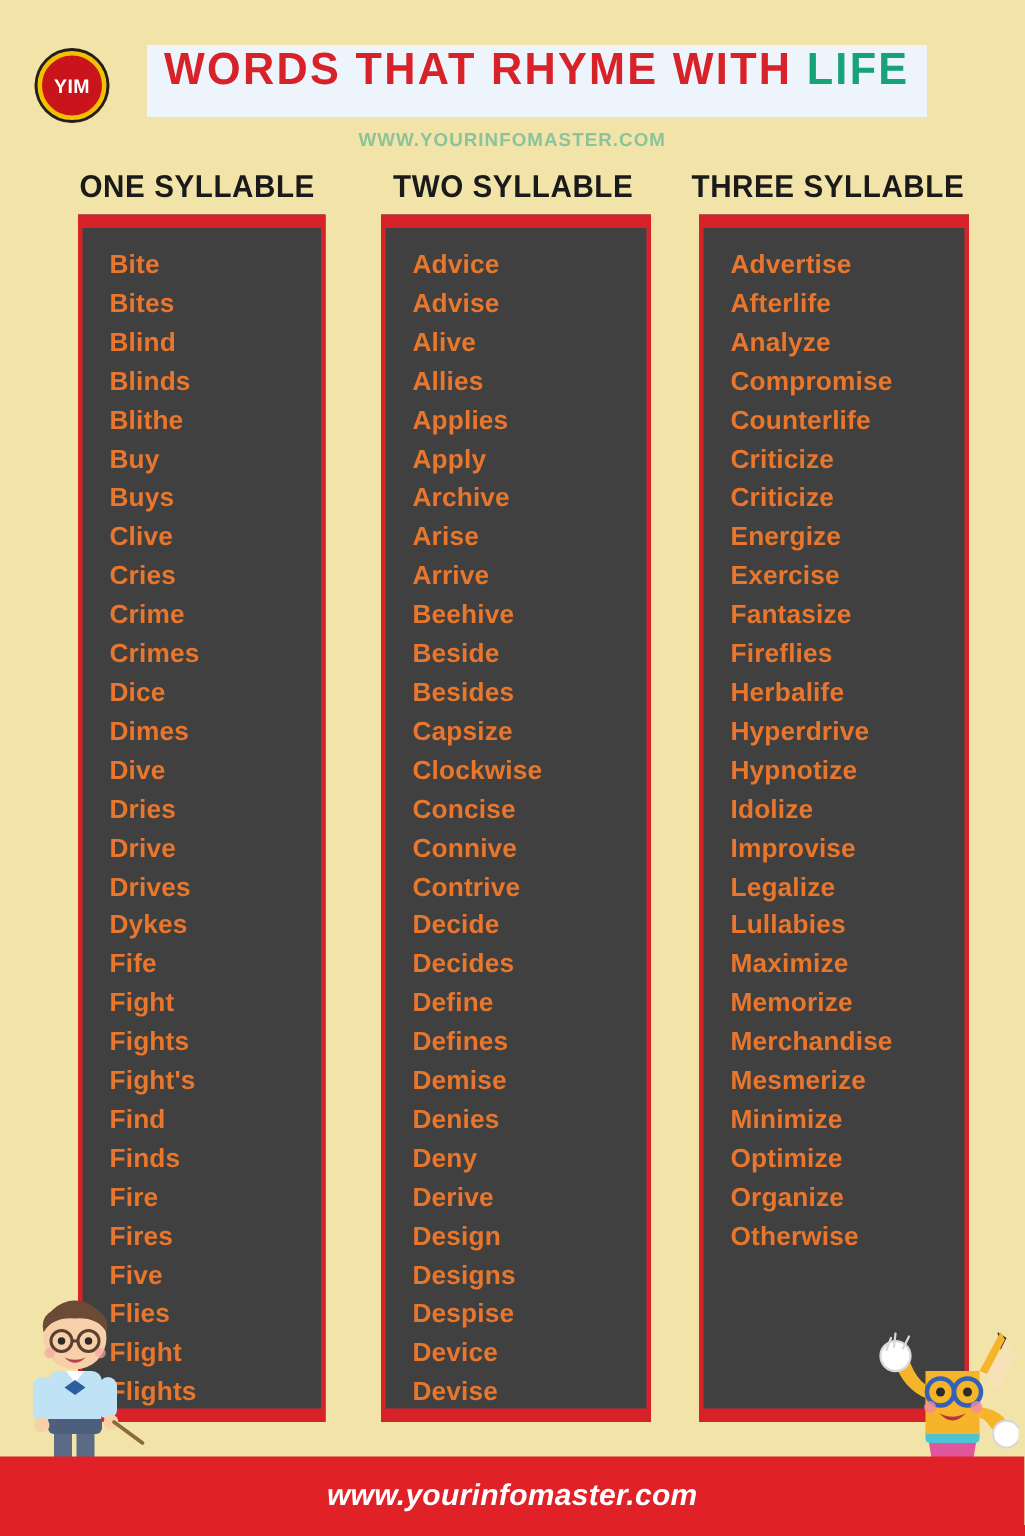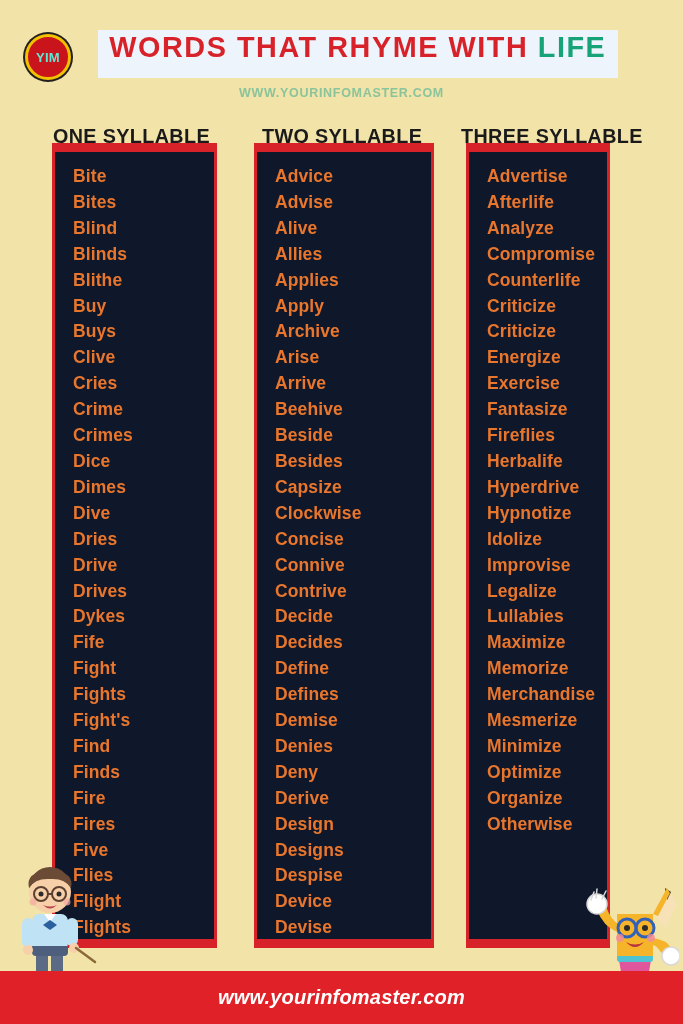--- a/index.html
+++ b/index.html
@@ -14,21 +14,21 @@
   
   .header { position:absolute; top:28px; left:0; width:683px; height:58px; }
   .logo {
     position:absolute; left:25px; top:6px; width:46px; height:46px;
     border-radius:50%; background:#c9141b;
     border:3px solid #f2c200;
     box-shadow:0 0 0 2px #231f20;
     display:flex; align-items:center; justify-content:center;
   }
   .logo-text {
-    color:#5eead4; font-weight:bold; font-size:13px;
+    color:#ffffff; font-weight:bold; font-size:13px;
     letter-spacing:0.3px; font-family:"Liberation Sans", sans-serif;
   }
   .title-band {
     position:absolute; left:98px; top:2px; width:520px; height:48px;
     background:#eef4fb; display:flex; align-items:flex-start; justify-content:center;
   }
   .title-text {
     font-family:"Liberation Sans Narrow","Liberation Sans", sans-serif;
     font-weight:bold; font-size:30px; letter-spacing:1.6px;
     color:#d8222a; white-space:nowrap; transform:scaleX(0.96);
@@ -36,40 +36,40 @@
   .title-accent { color:#17a278; }
 
   .subtitle {
     position:absolute; top:86px; left:0; width:683px; text-align:center;
     font-family:"Liberation Sans Narrow","Liberation Sans", sans-serif;
     font-weight:bold; font-size:12.5px; letter-spacing:0.7px;
     color:#8bc49b;
   }
 
   
-  .col-heads { position:absolute; top:124px; left:0; width:549px; height:26px; }
+  .col-heads { position:absolute; top:113px; left:0; width:549px; height:26px; }
   .col-head {
     position:absolute; top:0; font-family:"Liberation Sans Narrow","Liberation Sans", sans-serif;
     font-weight:bold; font-size:21px; letter-spacing:0.4px; color:#1a1a1a;
     transform:scaleX(0.94); transform-origin:left center; white-space:nowrap;
   }
   .ch1 { left:53px; }
   .ch2 { left:262px; }
   .ch3 { left:461px; }
 
   
   .box {
     position:absolute; top:143px; height:805px;
     border-left:3px solid #d8222a; border-right:3px solid #d8222a;
     border-top:9px solid #d8222a; border-bottom:9px solid #d8222a;
-    background:#0f172a;
+    background:#404040;
   }
   .b1 { left:52px; width:165px; }
   .b2 { left:254px; width:180px; }
-  .b3 { left:466px; width:144px; }
+  .b3 { left:466px; width:180px; }
   .list { padding:12px 0 0 18px; }
   .word {
     font-family:"Liberation Sans Narrow","Liberation Sans", sans-serif;
     font-weight:bold; font-size:17.5px; line-height:25.9px;
     color:#e8762c; white-space:nowrap; letter-spacing:0.1px;
   }
 
   
   .footer {
     position:absolute; bottom:0; left:0; width:683px; height:53px;

